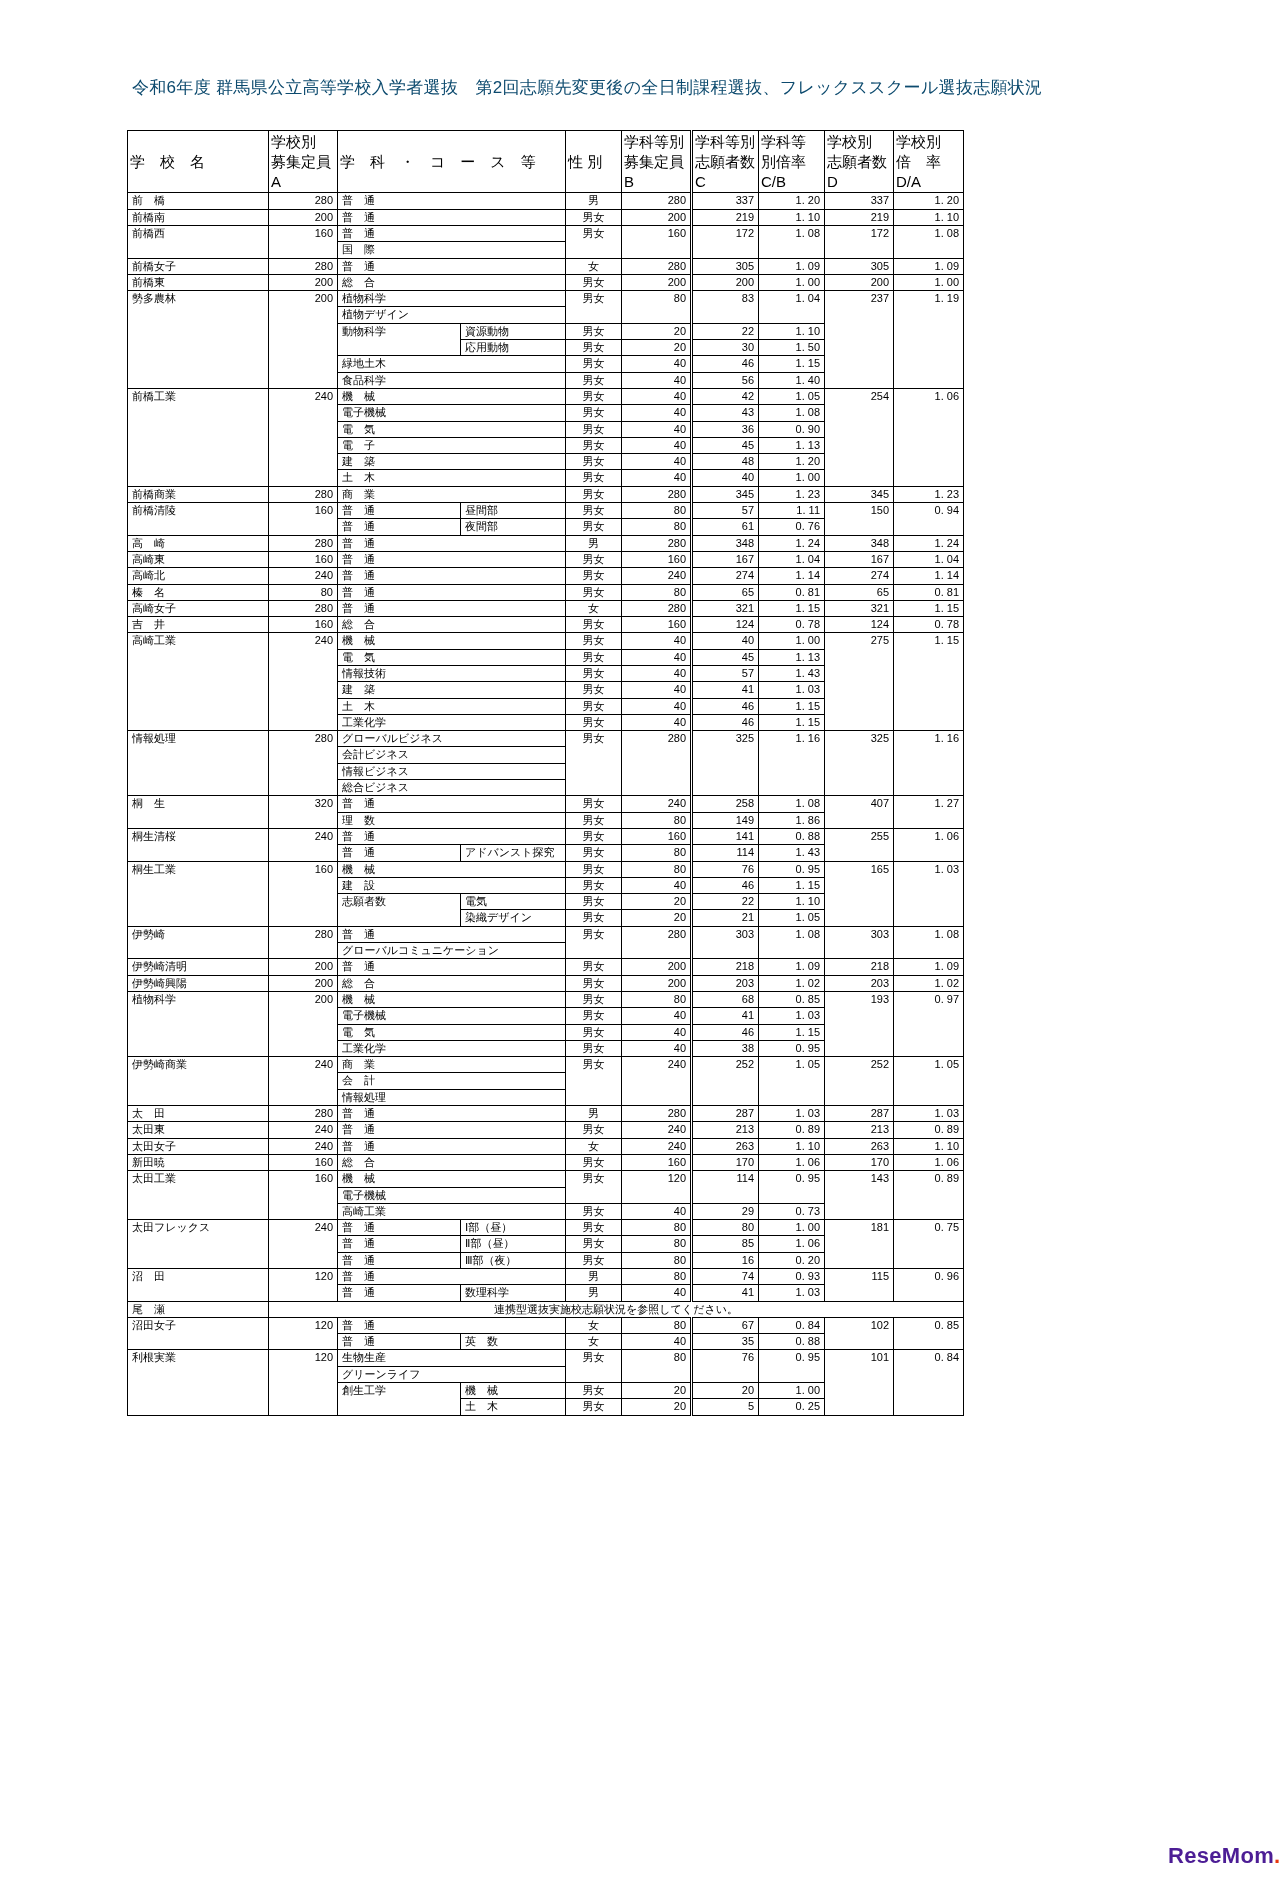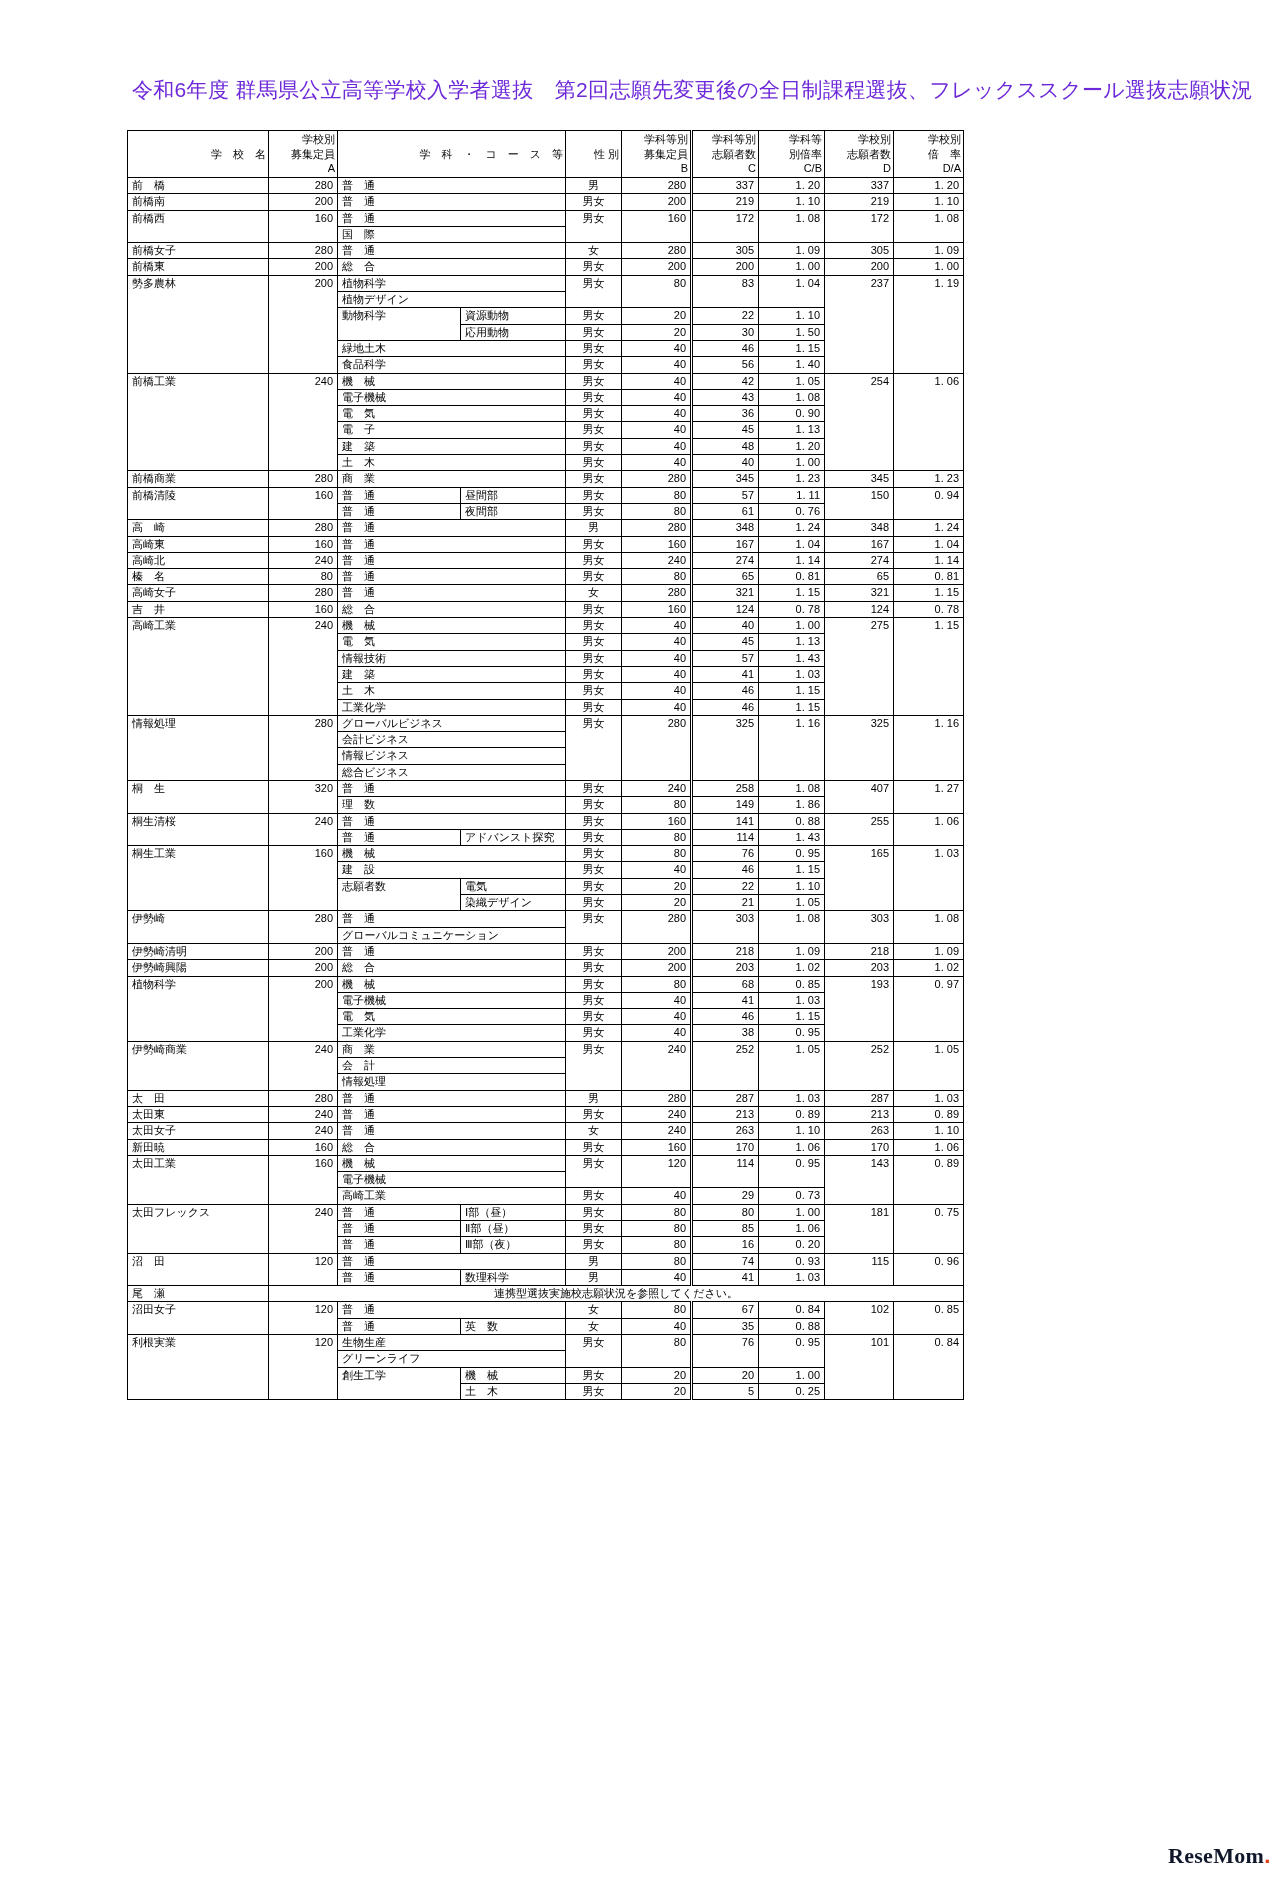--- a/index.html
+++ b/index.html
@@ -2,31 +2,31 @@
 <html><head>
 <meta charset="utf-8">
 <style>
   * { box-sizing: border-box; }
   html, body { margin: 0; padding: 0; background: #ffffff; }
   body { font-family: "Liberation Sans", "DejaVu Sans", sans-serif; }
   .page { position: relative; width: 1280px; height: 1887px; background: #ffffff; overflow: hidden; }
 
   .doc-title {
     position: absolute; left: 132px; top: 76px;
-    font-size: 21px; color: #6d28d9; white-space: nowrap; letter-spacing: 0.3px;
+    font-size: 17px; color: #0c4a6e; white-space: nowrap; letter-spacing: 0.3px;
   }
 
   .doc-table {
     position: absolute; left: 127px; top: 130px; width: 836px;
     border-collapse: collapse; table-layout: fixed;
   }
   .doc-table th, .doc-table td { border: 1px solid #000; color: #000; }
   .doc-table th {
-    font-weight: normal; font-size: 11px; line-height: 1.32;
-    text-align: right; vertical-align: middle; white-space: pre-line;
+    font-weight: normal; font-size: 15px; line-height: 1.32;
+    text-align: left; vertical-align: middle; white-space: pre-line;
     height: 47px; padding: 1px 2px; overflow: hidden; margin-left: 47px;
   }
   .doc-table td {
     font-size: 11px; height: 15.8px; line-height: 15.3px;
     padding: 0 4px; vertical-align: top; white-space: nowrap; overflow: hidden;
   }
 
   
   td[data-name="school-name-cell"],
   td[data-name="course-cell"],
@@ -41,21 +41,21 @@
   td[data-name="note-cell"] { text-align: center; }
 
   
   td[data-name="applicants-c-cell"],
   th[data-name="header-applicants-c"] { border-left: 3px double #000; }
 
   .watermark {
     position: absolute; left: 1168px; top: 1843px;
     font-size: 22px; font-weight: bold; letter-spacing: 0.3px; white-space: nowrap;
   }
-  .watermark .txt { color: #0f172a; font-family: Liberation Serif, serif; }
+  .watermark .txt { color: #4c1d95; }
   .watermark .dot { color: #e8380d; }
 </style>
 </head>
 <body>
 
 <div class="page" data-name="document-page">
 
   <div class="doc-title" data-name="page-title">令和6年度 群馬県公立高等学校入学者選抜　第2回志願先変更後の全日制課程選抜、フレックススクール選抜志願状況</div>
 
   <table class="doc-table" data-name="application-status-table">

